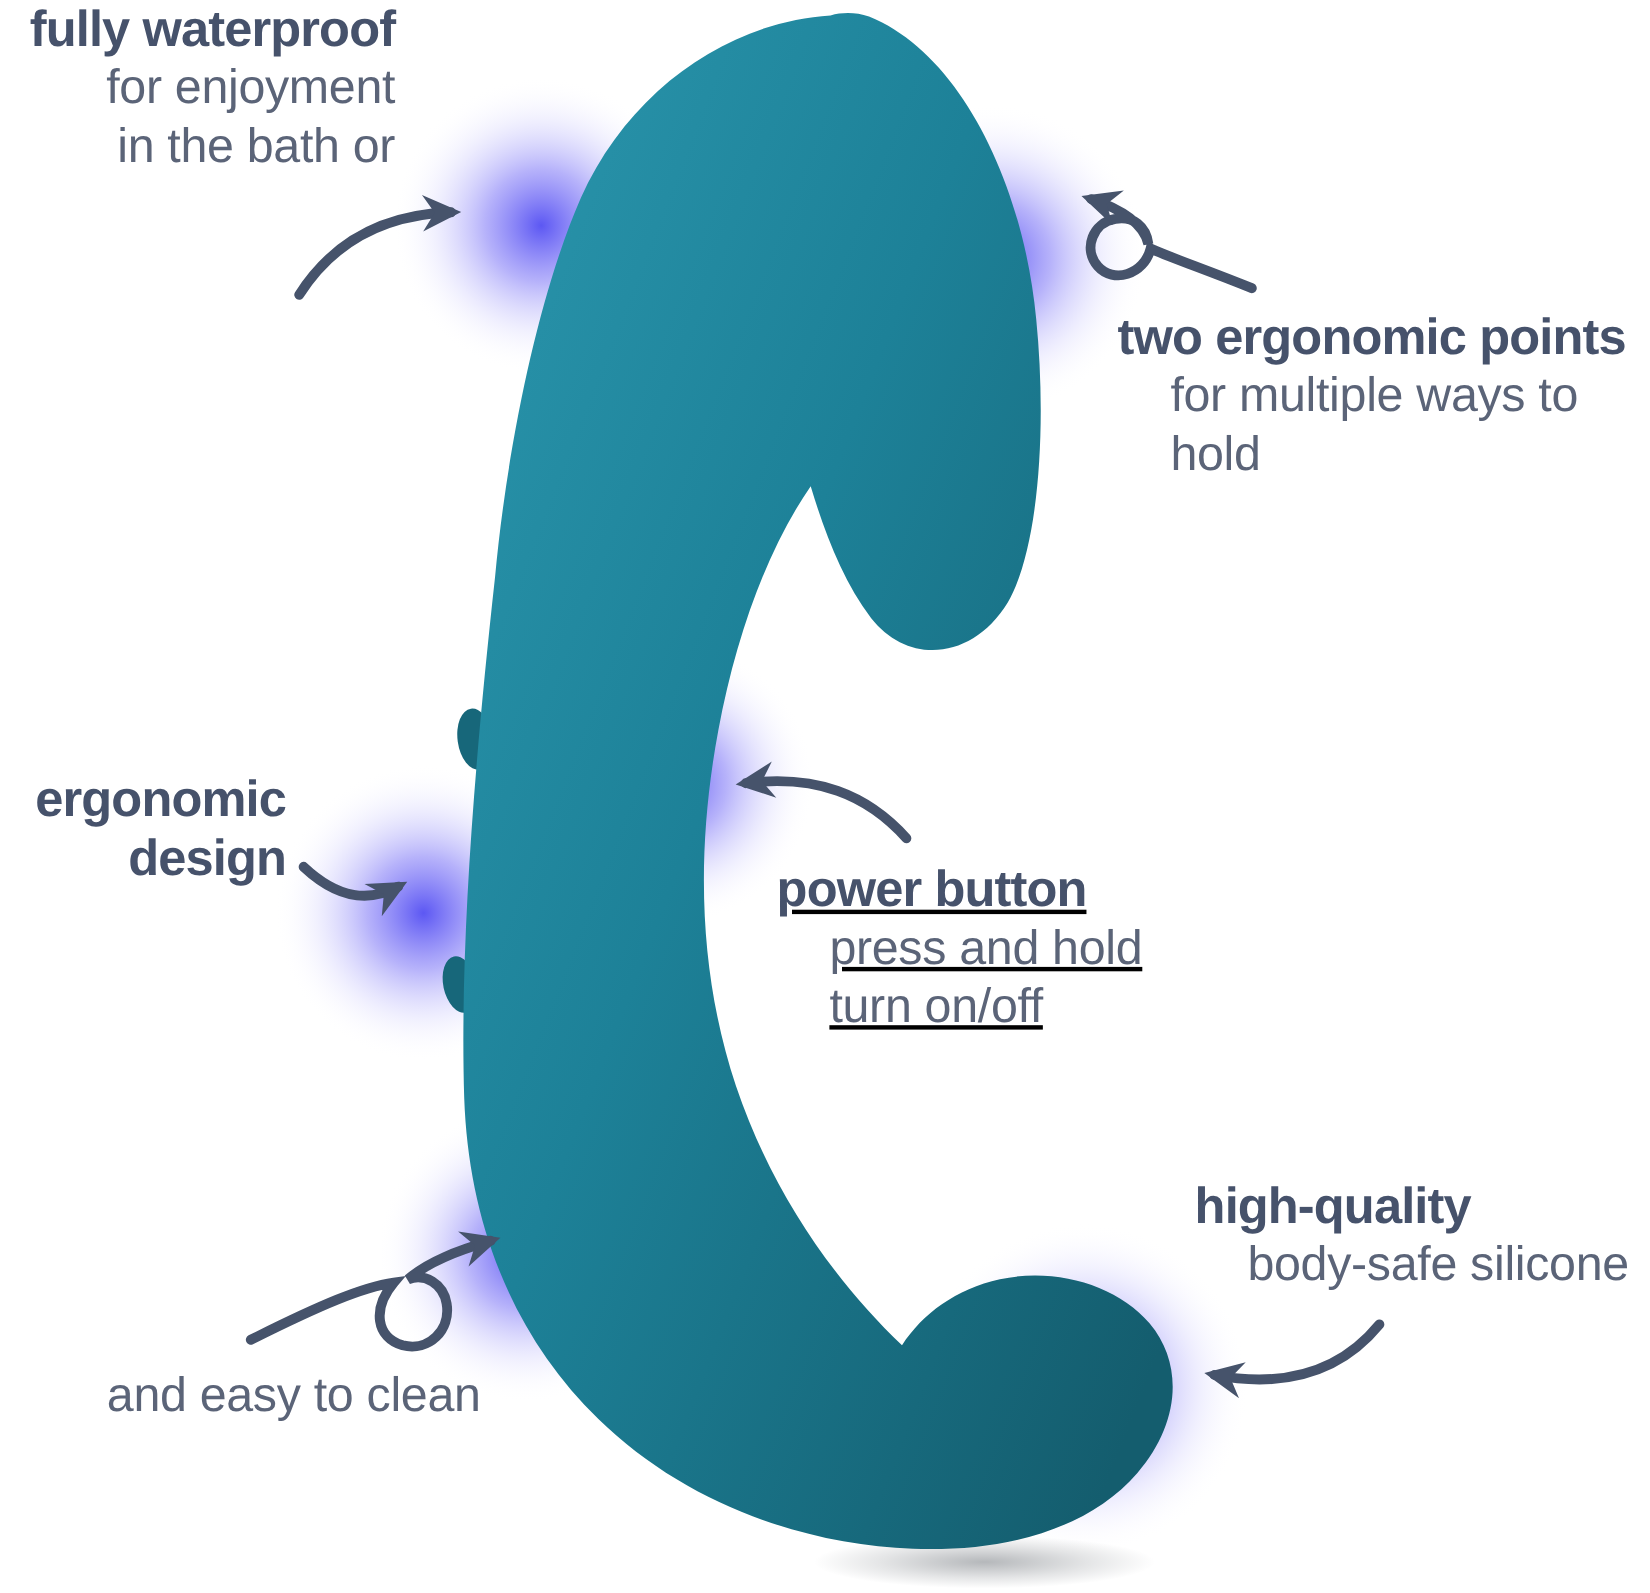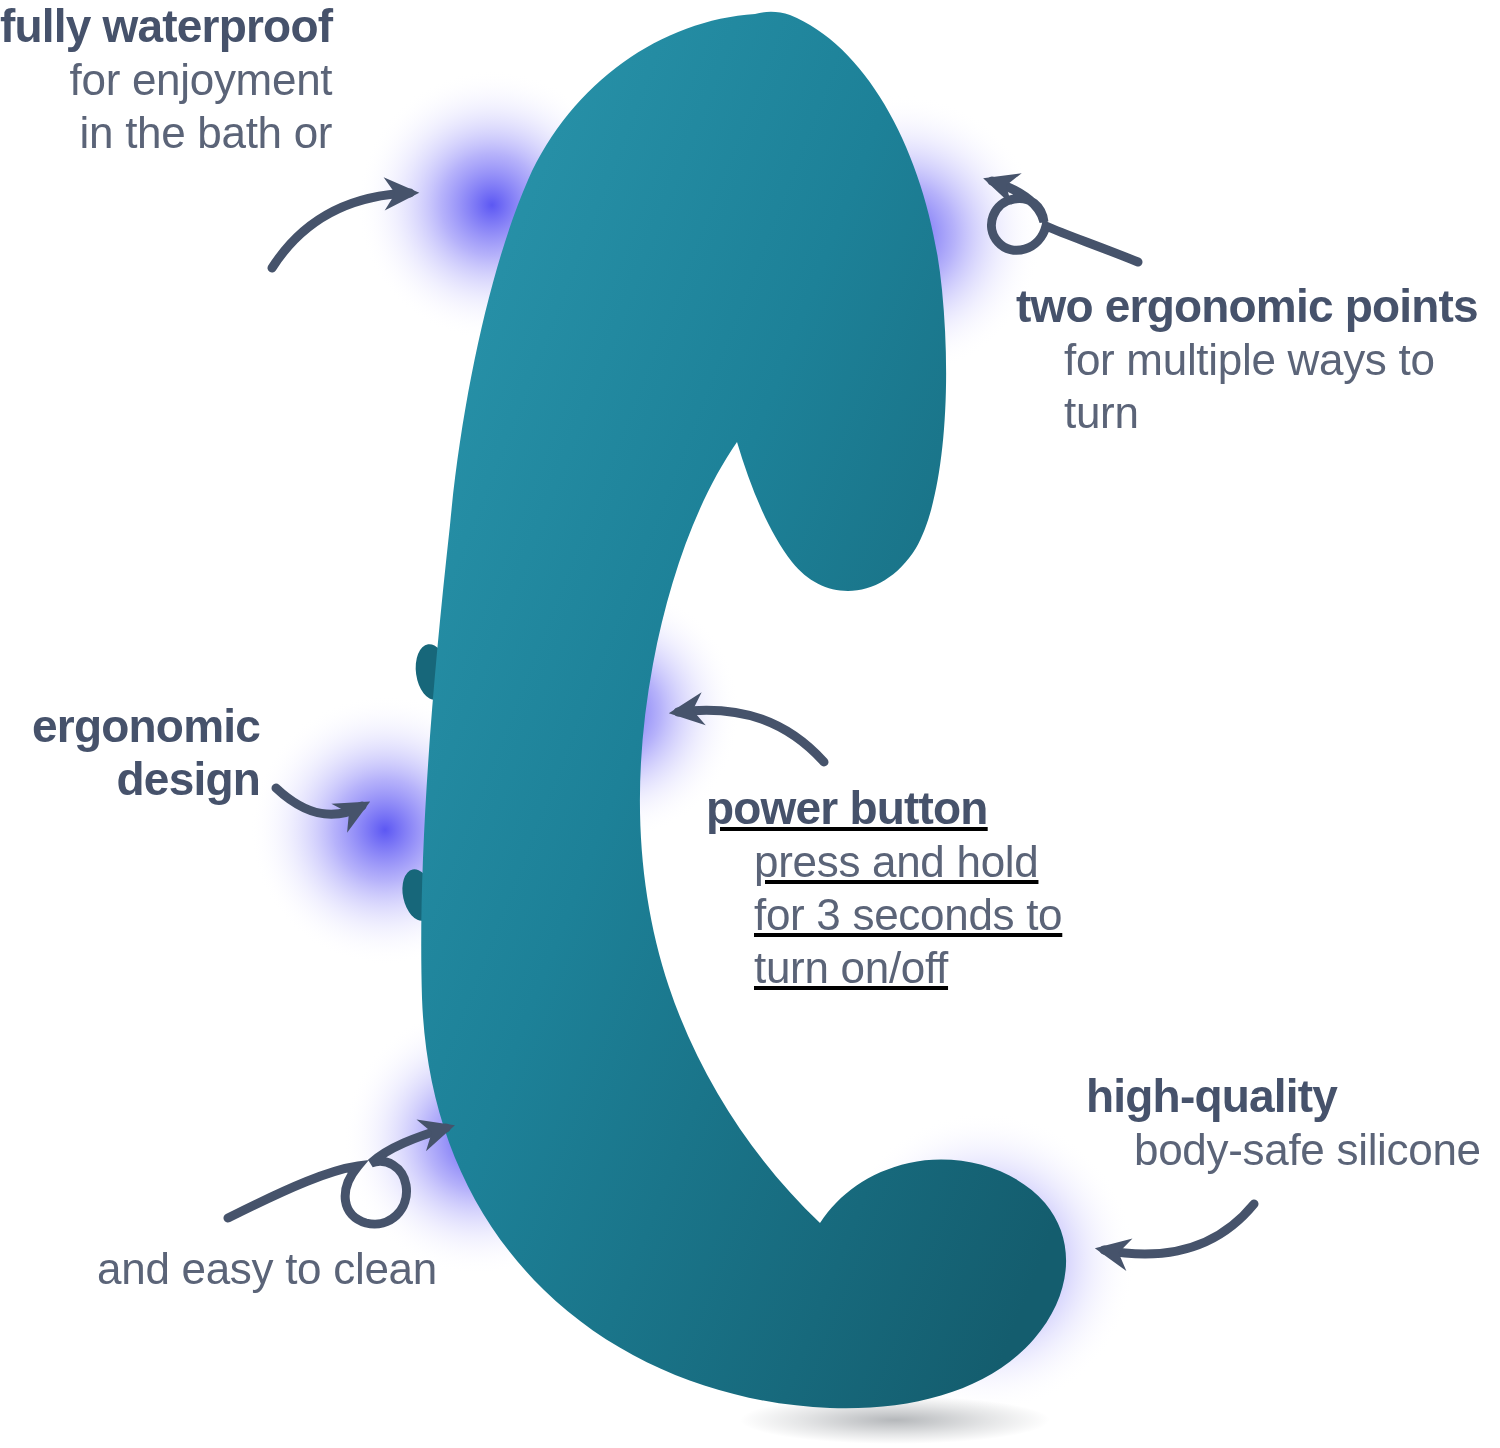--- a/index.html
+++ b/index.html
@@ -106,41 +106,40 @@
       <path d="M 824 762 C 788 722 742 704 678 712" marker-end="url(#ah)"></path>
       <path d="M 1254 1204 C 1218 1248 1168 1262 1104 1250" marker-end="url(#ah)"></path>
       <path d="M 228 1218 C 292 1186 330 1170 358 1166
                C 338 1190 342 1216 366 1223
                C 390 1229 410 1209 406 1185
                C 403 1167 386 1157 371 1163
                C 389 1147 416 1137 446 1128" marker-end="url(#ah)"></path>
     </g>
   </svg>
 
-  <div class="ann align-right" style="left:0;top:310;width:374;">
+  <div class="ann align-right" style="left:0;top:310;width:374;padding-left:27px;">
     <div class="ann-title">fully waterproof</div>
     <div class="ann-line">for enjoyment</div>
     <div class="ann-line">in the bath or</div>
   </div>
 
   <div class="ann align-left" style="left:1016px;top:280px;width:480px;">
     <div class="ann-title">two ergonomic points</div>
     <div class="ann-line">for multiple ways to</div>
-    <div class="ann-line">turn</div>
+    <div class="ann-line">hold</div>
   </div>
 
   <div class="ann align-right" style="left:0;top:700px;width:260px;">
     <div class="ann-title">ergonomic</div>
     <div class="ann-title">design</div>
   </div>
 
   <div class="ann align-left" style="left:706px;top:782px;width:430px;text-decoration:underline;">
     <div class="ann-title">power button</div>
     <div class="ann-line">press and hold</div>
-    <div class="ann-line">for 3 seconds to</div>
     <div class="ann-line">turn on/off</div>
   </div>
 
   <div class="ann align-left" style="left:1086px;top:1070px;width:430px;">
     <div class="ann-title">high-quality</div>
     <div class="ann-line">body-safe silicone</div>
   </div>
 
   <div class="ann align-center" style="left:28px;top:1242px;width:430px;">
     <div class="ann-line">and easy to clean</div>

